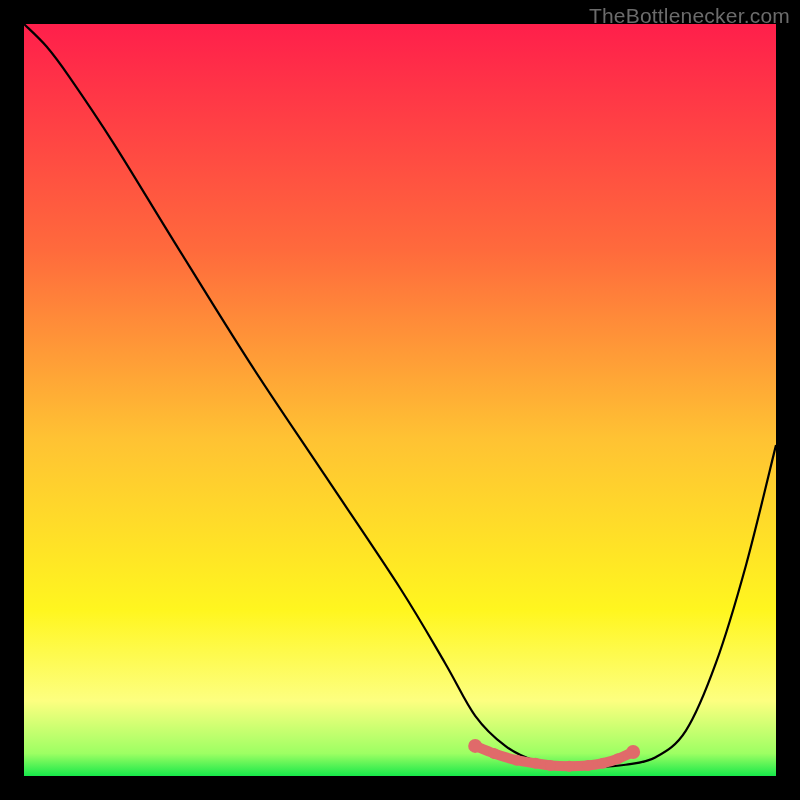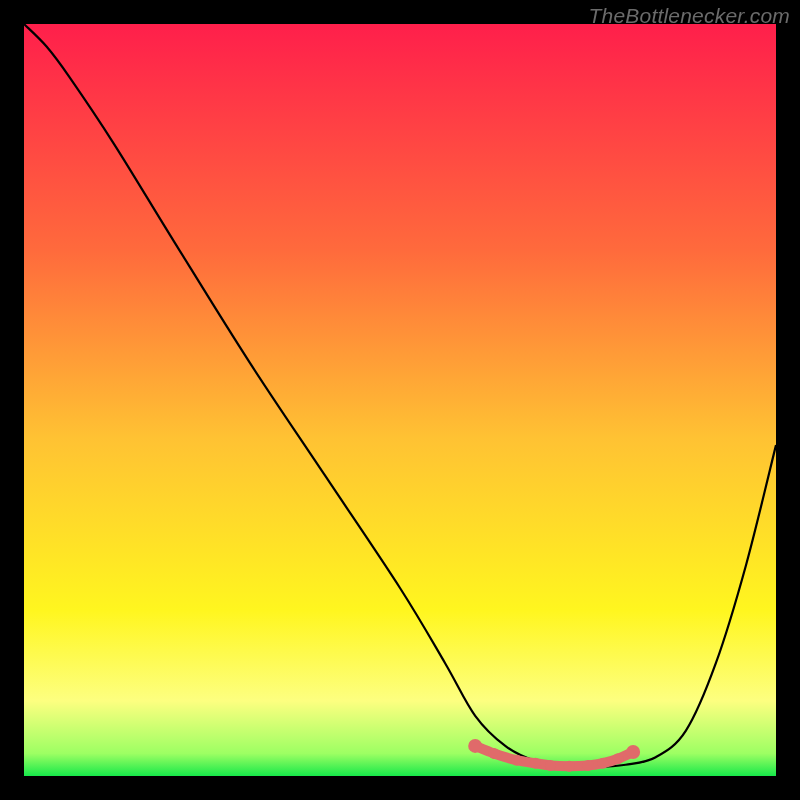--- a/index.html
+++ b/index.html
@@ -8,21 +8,20 @@
     width: 800px;
     height: 800px;
     background: #000;
     font-family: Arial, Helvetica, sans-serif;
     overflow: hidden;
   }
   .chart-container {
     position: relative;
     width: 800px;
     height: 800px;
-    font-style: italic;
   }
   .plot-area {
     position: absolute;
     left: 24px;
     top: 24px;
     width: 752px;
     height: 752px;
   }
   .watermark {
     position: absolute;

